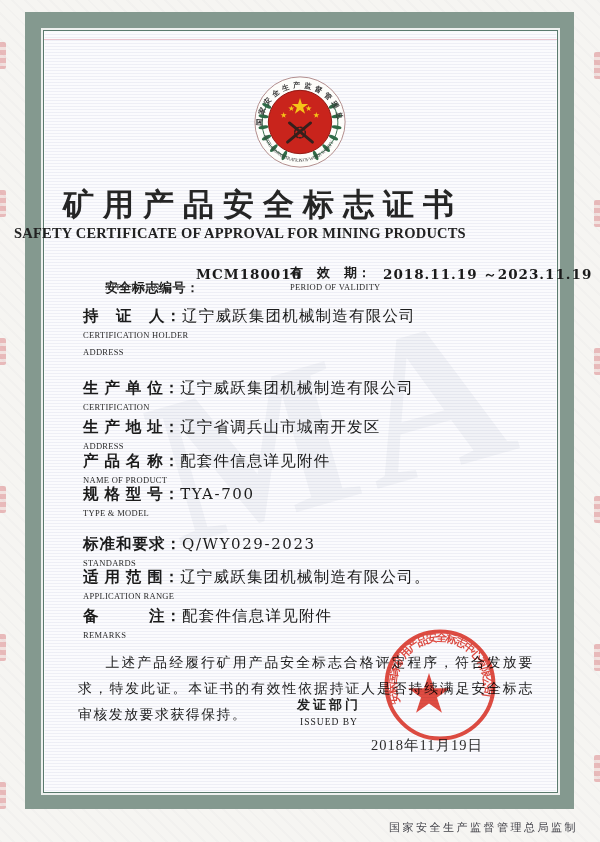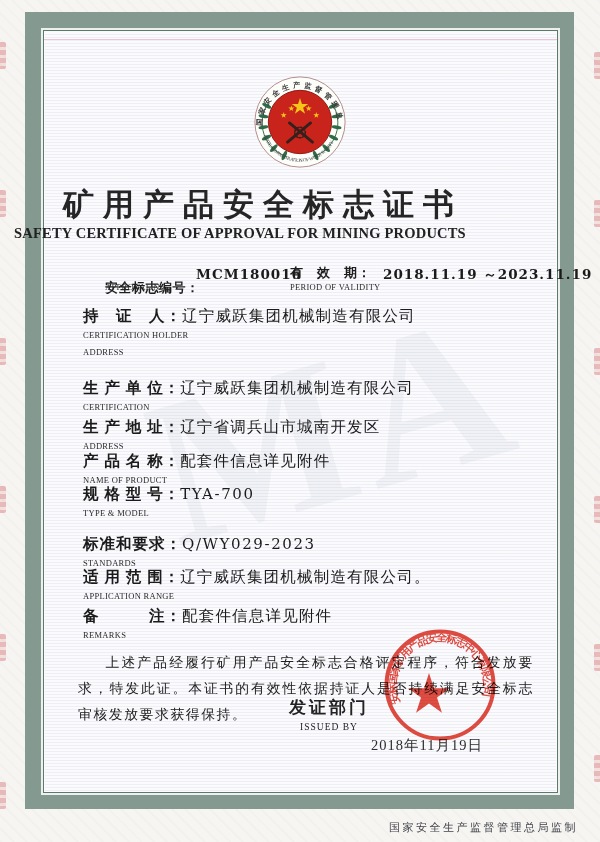--- a/index.html
+++ b/index.html
@@ -41,21 +41,21 @@
   .field{position:absolute;left:83px;color:#1b1b1b;}
   .field .zh{font-size:15.5px;letter-spacing:1px;}
   .field .lab{font-weight:bold;}
   .field .colon{font-weight:bold;}
   .field .val{letter-spacing:1.2px;}
   .field .val.latin{font-family:"DejaVu Serif",serif;letter-spacing:1.6px;font-size:15px;}
   .field .en{font-size:8.5px;letter-spacing:.3px;color:#2b2b2b;margin-top:3px;}
   .para{position:absolute;left:78px;top:650px;width:456px;font-size:13.8px;line-height:1.9;
     letter-spacing:1.6px;color:#222;text-indent:2em;text-align:justify;}
   .issued{position:absolute;left:281px;top:696px;width:96px;text-align:center;color:#222;}
-  .issued .zh{font-size:17px;font-weight:bold;letter-spacing:3px;}
+  .issued .zh{font-size:13px;font-weight:bold;letter-spacing:3px;}
   .issued .en{font-size:9.5px;letter-spacing:1px;margin-top:3px;}
   .issue-date{position:absolute;left:371px;top:736px;font-size:14.5px;letter-spacing:1px;color:#2d2d2d;}
   .stamp{position:absolute;left:381px;top:626px;opacity:.88;mix-blend-mode:multiply;}
   .footer{position:absolute;right:22px;top:820px;font-size:11px;letter-spacing:2.5px;color:#43434a;}
 </style>
 </head>
 <body>
 
 <div class="page">
 

